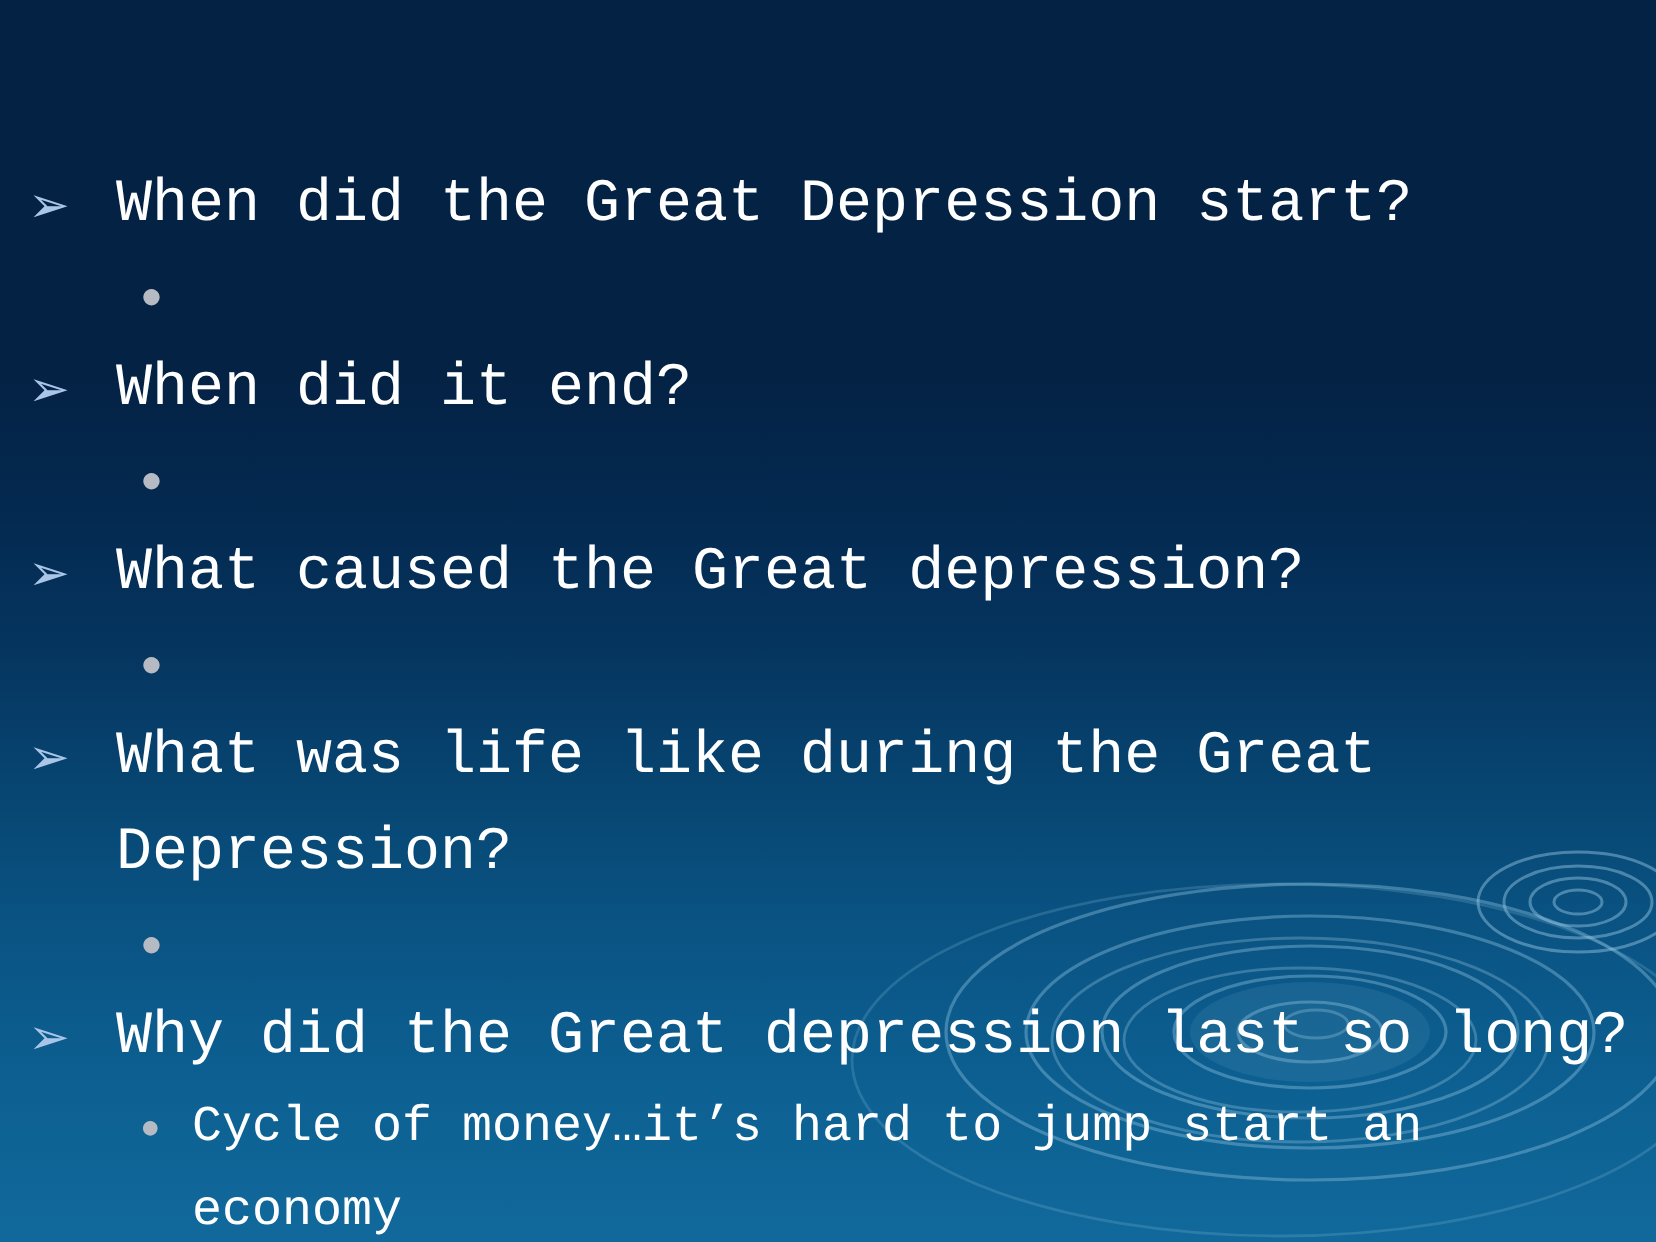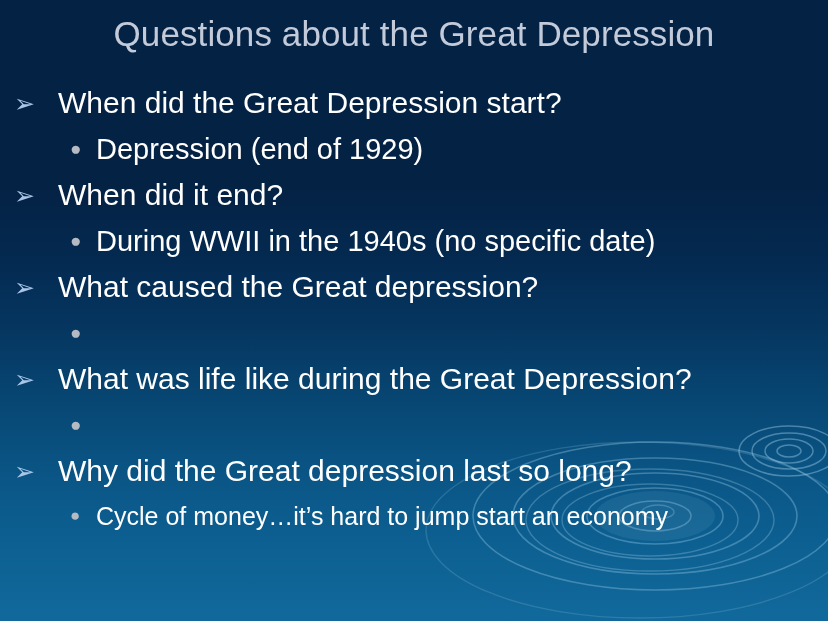--- a/index.html
+++ b/index.html
@@ -101,20 +101,21 @@
   .lvl2.small {
     font-size: 25px;
     line-height: 42px;
   }
   .lvl2.small .marker {
     line-height: 42px;
     font-size: 17px;
   }
   .rowtext {
     display: block;
+    font-family: Liberation Mono, monospace;
   }
 </style>
 </head>
 <body>
 
 <div id="slide">
 
   <svg id="ripples" width="828" height="621" viewBox="0 0 828 621" aria-hidden="true">
     <g fill="none" stroke="#8fc2e0" stroke-opacity="0.40" stroke-width="1.6">
       <ellipse cx="655" cy="516" rx="36" ry="15"></ellipse>
@@ -135,42 +136,39 @@
       <ellipse cx="789" cy="451" rx="50" ry="25"></ellipse>
     </g>
     <g fill="#9ccae6" fill-opacity="0.10">
       <ellipse cx="655" cy="516" rx="60" ry="25"></ellipse>
     </g>
     <g fill="none" stroke="#8fc2e0" stroke-opacity="0.22" stroke-width="1.4">
       <ellipse cx="640" cy="530" rx="214" ry="88"></ellipse>
     </g>
   </svg>
 
-  <div class="title">Questions about the Great Depression</div>
 
   <div class="body">
 
     <div class="row lvl1">
       <span class="marker">➢</span>
       <span class="rowtext">When did the Great Depression start?</span>
     </div>
 
     <div class="row lvl2" style="line-height:44px;">
       <span class="marker">●</span>
-      <span class="cont">Depression (end of 1929)</span>
     </div>
 
     <div class="row lvl1">
       <span class="marker">➢</span>
       <span class="rowtext"> When did it end?</span>
     </div>
 
     <div class="row lvl2">
       <span class="marker">●</span>
-      <span class="rowtext">During WWII in the 1940s (no specific date)</span>
     </div>
 
     <div class="row lvl1">
       <span class="marker">➢</span>
       <span class="rowtext">What caused the Great depression?</span>
     </div>
 
     <div class="row lvl2">
       <span class="marker">●</span>
     </div>

